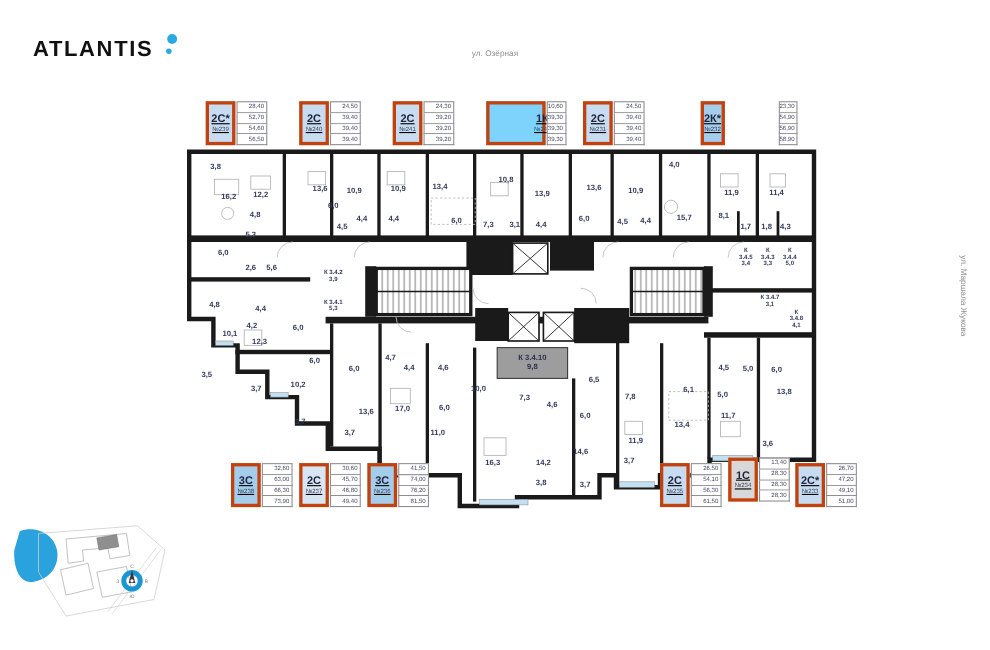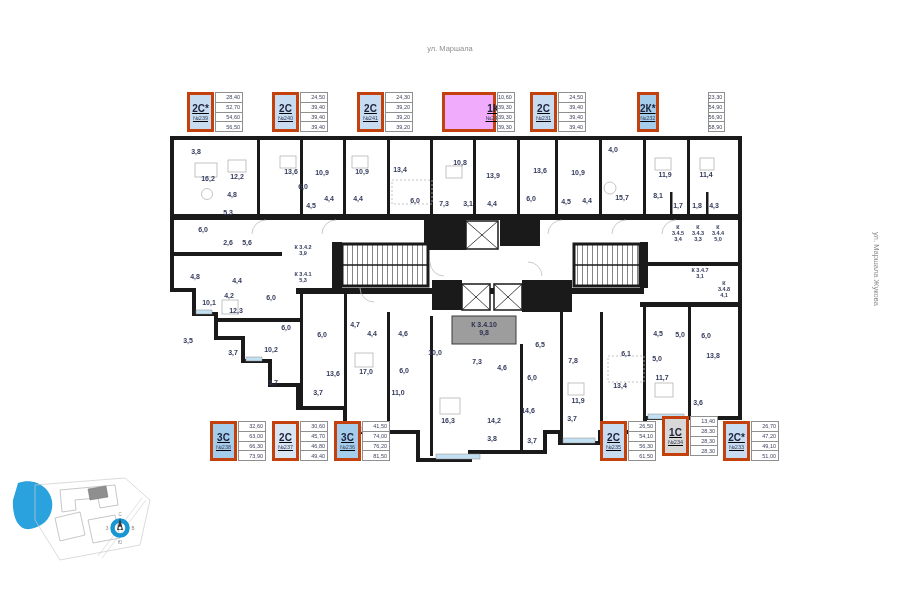--- a/index.html
+++ b/index.html
@@ -23,22 +23,27 @@
   .ucard-area{flex:1;border:1px solid #8f8f8f;border-top:none;box-sizing:border-box;
               font-size:5.5px;color:#40455f;display:flex;align-items:center;
               justify-content:flex-end;padding-right:2px;background:#fff;}
   .ucard-area:first-child{border-top:1px solid #8f8f8f;}
 </style>
 </head>
 <body>
 
 <div class="page">
 
-
-  <div class="street-top">ул. Маршала</div>
+  <div class="logo">
+    <div class="logo-text">ATLANTIS</div>
+    <div class="logo-dot-big" style="background: rgb(41, 171, 226);"></div>
+    <div class="logo-dot-small" style="background: rgb(41, 171, 226);"></div>
+  </div>
+
+  <div class="street-top">ул. Озёрная</div>
   <div class="street-right">ул. Маршала Жукова</div>
 
   <svg class="plan-svg" width="900" height="591" viewBox="0 0 900 591">
     <defs>
       <pattern id="hatch" width="5" height="8" patternUnits="userSpaceOnUse">
         <rect width="5" height="8" fill="#fff"></rect>
         <path d="M2.5 0 V8" stroke="#666" stroke-width="0.8"></path>
       </pattern>
     </defs>
 
@@ -287,21 +292,21 @@
           <div class="ucard-num">№241</div>
         </div>
         <div class="ucard-areas">
           <div class="ucard-area">24,30</div>
           <div class="ucard-area">39,20</div>
           <div class="ucard-area">39,20</div>
           <div class="ucard-area">39,20</div>
         </div>
       </div>
       <div class="ucard" style="left: 442px; top: 92px;">
-        <div class="ucard-type" style="background: #f0abfc; padding-left: 48px;">
+        <div class="ucard-type" style="background: #7dd3fc; padding-left: 48px;">
           <div class="ucard-type-label">1К</div>
           <div class="ucard-num">№242</div>
         </div>
         <div class="ucard-areas">
           <div class="ucard-area">10,60</div>
           <div class="ucard-area">39,30</div>
           <div class="ucard-area">39,30</div>
           <div class="ucard-area">39,30</div>
         </div>
       </div>

